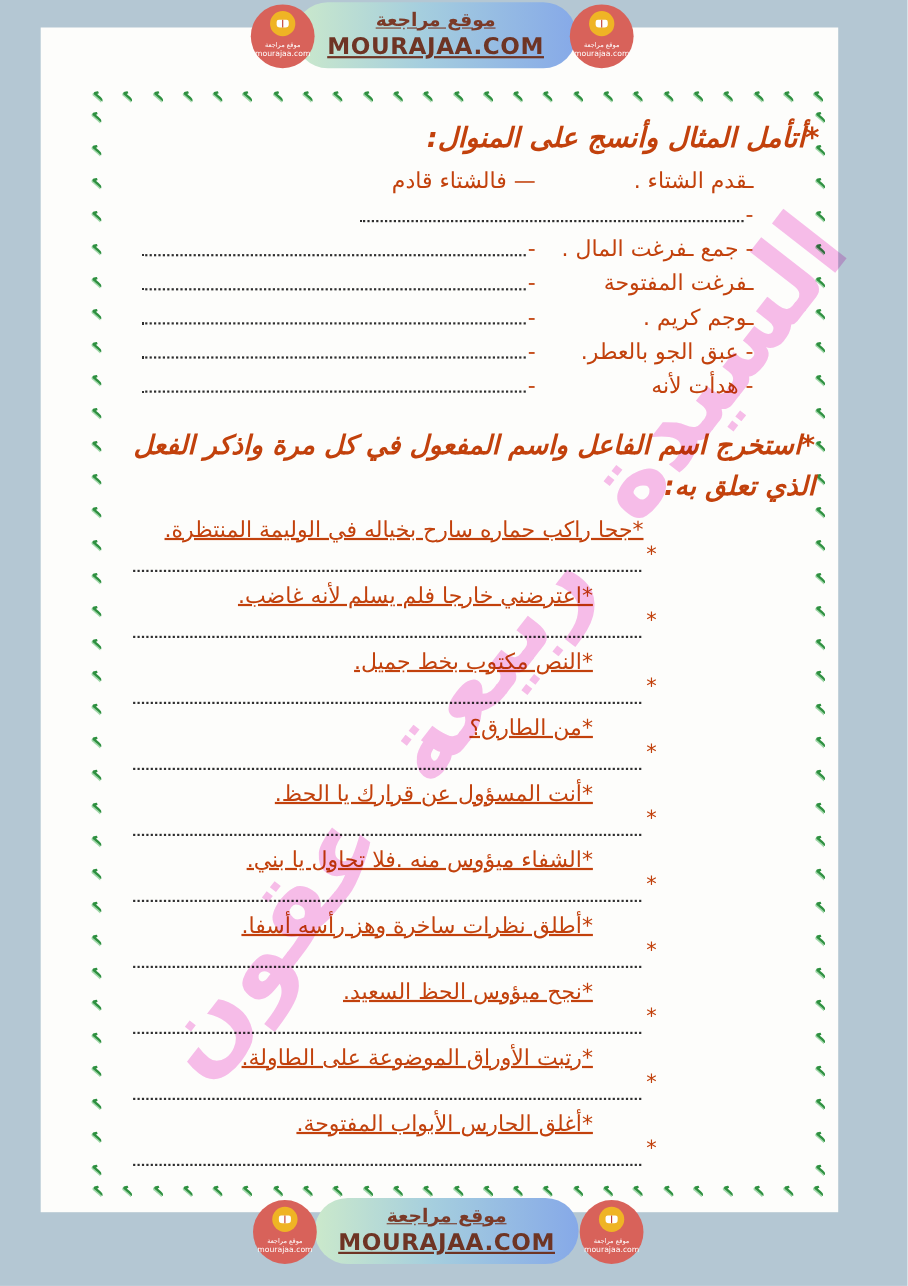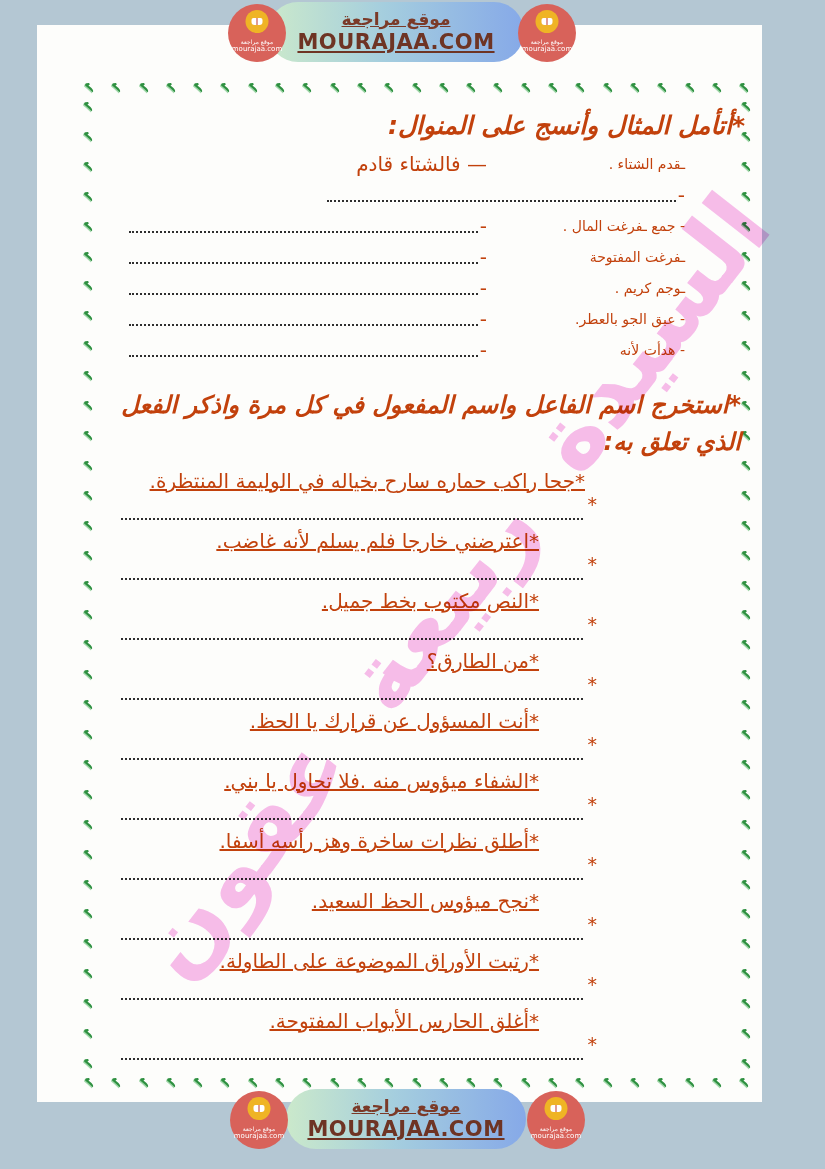--- a/index.html
+++ b/index.html
@@ -77,21 +77,21 @@
   
   .content{
     position:absolute;top:85px;left:70px;right:25px;
     direction:rtl;color:#c2410c;z-index:2;
   }
   .title1{
     font-size:25px;font-weight:700;font-style:italic;
     margin:0 -8px 6px 0;line-height:1.3;
   }
   .s1-row{display:flex;align-items:center;height:31px;padding-right:52px;gap:10px;}
-  .s1-phrase{flex:0 0 188px;font-size:14px;white-space:nowrap;}
+  .s1-phrase{flex:0 0 188px;font-size:20px;white-space:nowrap;}
   .s1-answer{flex:0 0 358px;display:flex;align-items:center;gap:2px;font-size:20px;}
   .s1-dash{font-size:20px;line-height:1;}
   .s1-dots{flex:1;border-bottom:2.5px dotted #2e2e2e;height:11px;}
   .title2{
     font-size:24px;font-weight:700;font-style:italic;
     margin:21px -4px 8px 0;line-height:1.55;
   }
   .pair .sentence{font-size:20px;height:28px;margin-right:198px;white-space:nowrap;text-decoration:underline;}
   .pair.first .sentence{margin-right:152px;}
   .ansline{display:flex;align-items:center;height:32px;margin-right:140px;margin-left:14px;gap:5px;}

